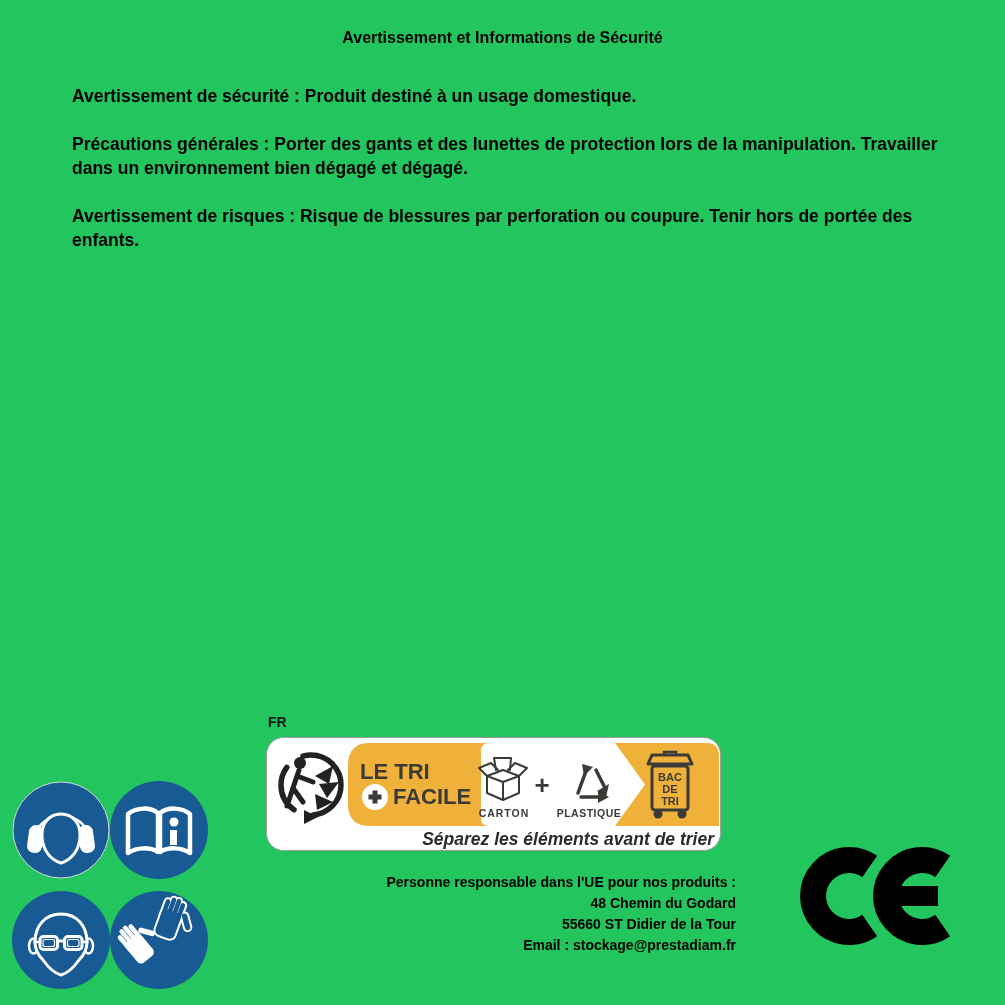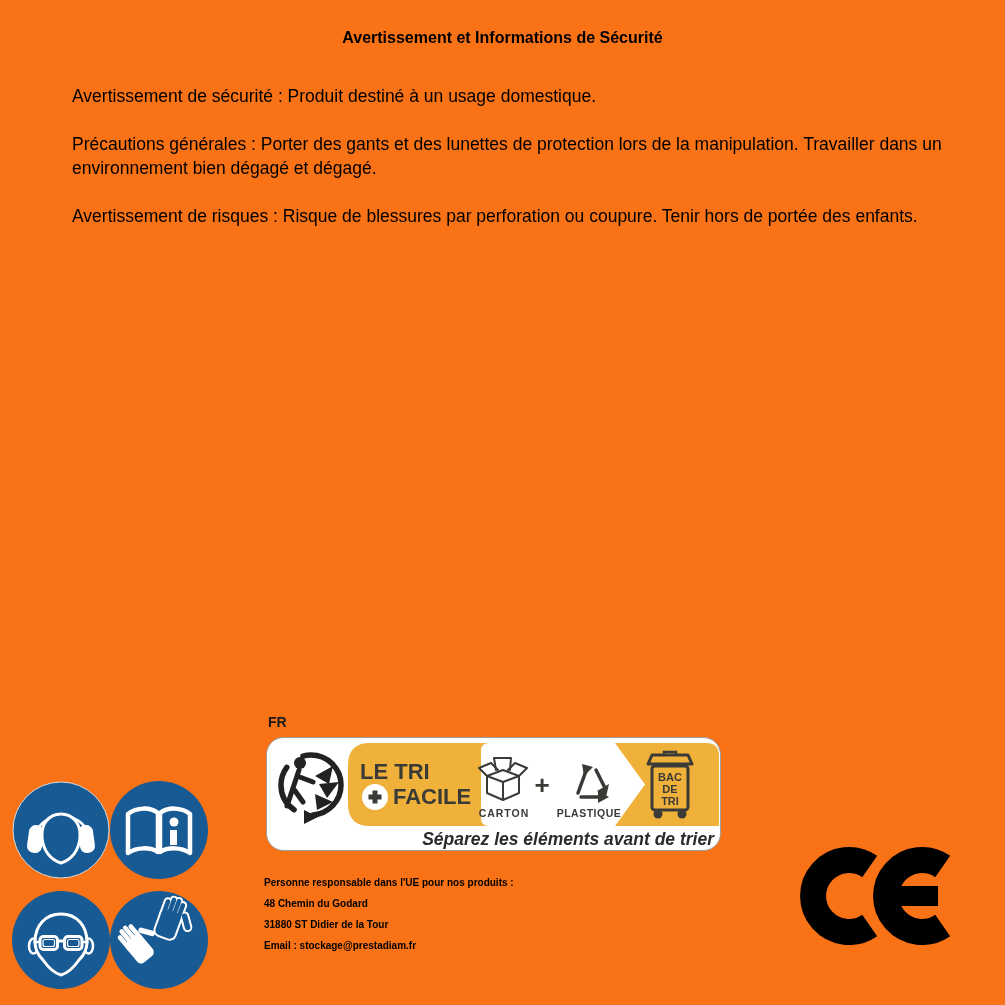--- a/index.html
+++ b/index.html
@@ -1,28 +1,28 @@
 <!DOCTYPE html>
 <html><head>
 <meta charset="utf-8">
 <style>
   html,body{margin:0;padding:0;background:#fff;}
-  .page{position:relative;width:1005px;height:1005px;background:#f97316;overflow:hidden;
+  .page{position:relative;width:1005px;height:1005px;background:#22c55e;overflow:hidden;
         font-family:"Liberation Sans", sans-serif;color:#000;}
   .doc-title{position:absolute;top:29px;left:0;width:100%;text-align:center;
              font-size:16px;font-weight:bold;}
   .doc-body{position:absolute;left:72px;top:84px;width:898px;
             font-size:17.5px;line-height:24px;}
-  .doc-body p{margin:0 0 24px 0;}
+  .doc-body p{margin:0 0 24px 0;font-weight:bold;}
   .pictogram-grid{position:absolute;left:12px;top:781px;display:grid;
                   grid-template-columns:98px 98px;grid-auto-rows:98px;row-gap:12px;}
   .picto{width:98px;height:98px;}
   .banner{position:absolute;left:264px;top:710px;width:470px;height:148px;}
-  .contact{position:absolute;left:264px;top:872px;width:472px;text-align:left;
-           font-weight:bold;font-size:10px;line-height:21px;}
+  .contact{position:absolute;left:264px;top:872px;width:472px;text-align:right;
+           font-weight:bold;font-size:14px;line-height:21px;}
   .ce{position:absolute;left:796px;top:845px;}
 </style>
 </head>
 <body>
 
 <div class="page">
 
   <div class="doc-title">Avertissement et Informations de Sécurité</div>
 
   <div class="doc-body">
@@ -148,21 +148,21 @@
       <text x="23" y="42" text-anchor="middle" font-size="11" font-weight="800" fill="#3A3A36">DE</text>
       <text x="23" y="54" text-anchor="middle" font-size="11" font-weight="800" fill="#3A3A36">TRI</text>
     </g>
 
     <text x="450" y="135" text-anchor="end" font-size="17.5" font-style="italic" font-weight="bold" fill="#2b2b2b">Séparez les éléments avant de trier</text>
   </svg>
 
   <div class="contact">
     <div>Personne responsable dans l'UE pour nos produits :</div>
     <div>48 Chemin du Godard</div>
-    <div>31880 ST Didier de la Tour</div>
+    <div>55660 ST Didier de la Tour</div>
     <div>Email : stockage@prestadiam.fr</div>
   </div>
 
   <svg class="ce" width="170" height="100" viewBox="0 0 170 100">
     <path d="M 73.7 21.5 A 36 36 0 1 0 73.7 80.5" fill="none" stroke="#000" stroke-width="26"></path>
     <path d="M 146.7 21.5 A 36 36 0 1 0 146.7 80.5" fill="none" stroke="#000" stroke-width="26"></path>
     <path d="M 103 51 H 142" stroke="#000" stroke-width="20"></path>
   </svg>
 
 </div>

